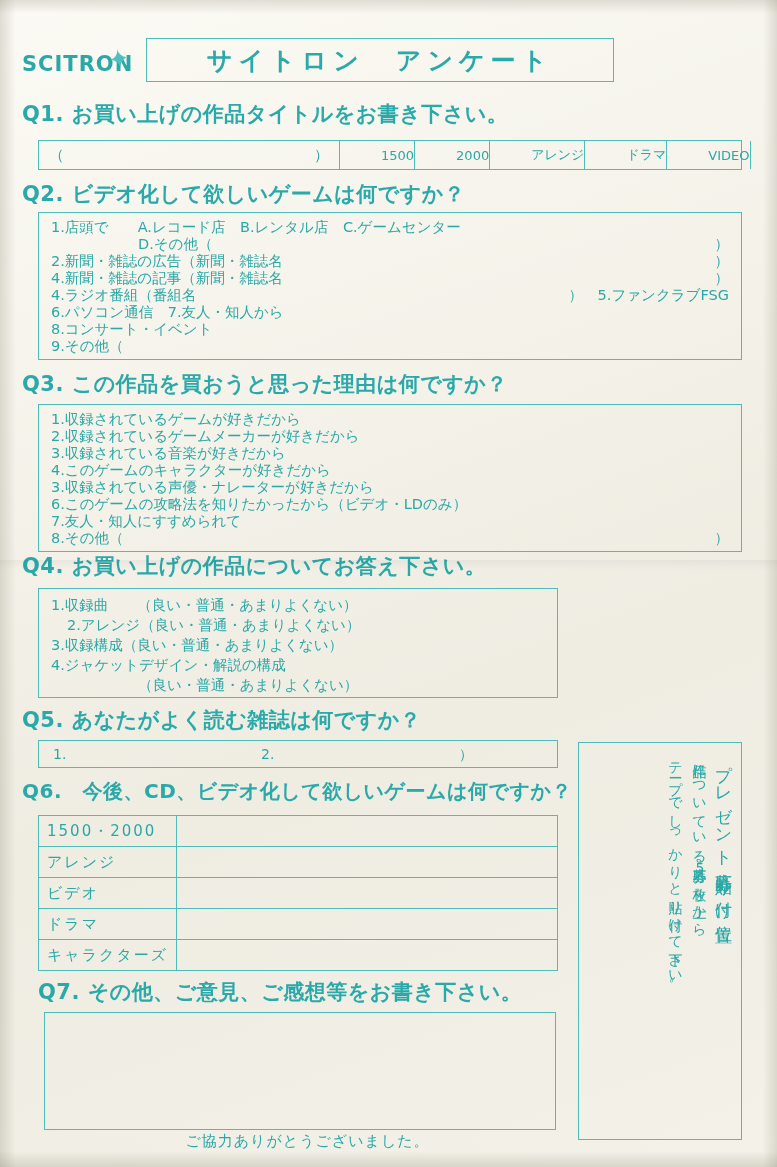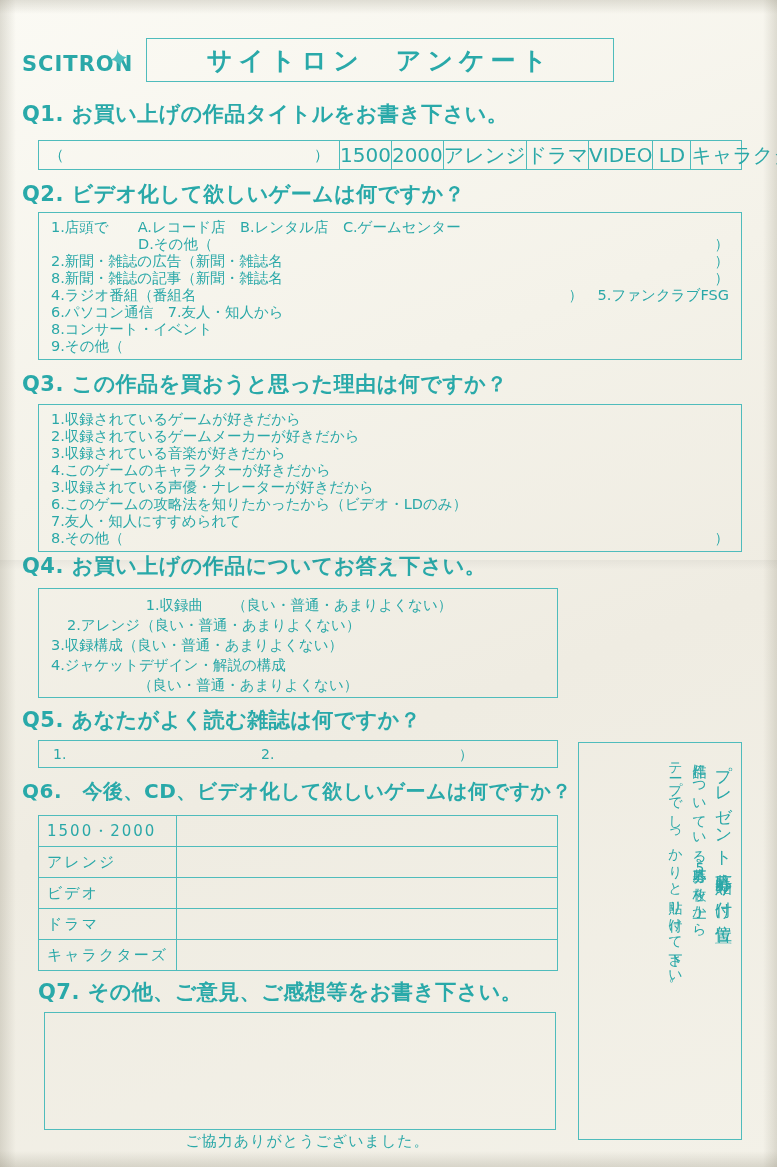--- a/index.html
+++ b/index.html
@@ -102,23 +102,24 @@
     border: 1px solid #4fbcbc;
     box-sizing: border-box;
     width: 704px;
   }
   #q1-row .cell {
     border-left: 1px solid #4fbcbc;
     box-sizing: border-box;
     display: flex;
     align-items: center;
     justify-content: center;
-    font-size: 20px;
+    font-size: 13px;
     color: #2aa8a8;
     white-space: nowrap;
+    padding-left: 41px;
   }
   #q1-row .cell:first-child { border-left: none; }
   #q1-row .title-cell {
     flex: 0 0 300px;
     justify-content: space-between;
     padding: 0 10px;
     font-size: 15px;
   }
 
   
@@ -216,42 +217,42 @@
     <div class="cell" style="flex:0 0 38px;">LD</div>
     <div class="cell" style="flex:0 0 86px;">キャラクター</div>
     <div class="cell" style="flex:1 1 auto;">その他</div>
   </div>
 
   <div class="abs qhead" style="left:22px; top:180px;">Q2.  ビデオ化して欲しいゲームは何ですか？</div>
   <div class="listbox" id="q2-box" style="left:38px; top:212px; width:704px; height:148px;">
     <div class="row"><span>1.店頭で　　A.レコード店　B.レンタル店　C.ゲームセンター</span><span class="rp"></span></div>
     <div class="row"><span>　　　　　　D.その他（</span><span class="rp">）</span></div>
     <div class="row"><span>2.新聞・雑誌の広告（新聞・雑誌名</span><span class="rp">）</span></div>
-    <div class="row"><span>8.新聞・雑誌の記事（新聞・雑誌名</span><span class="rp">）</span></div>
+    <div class="row"><span>4.新聞・雑誌の記事（新聞・雑誌名</span><span class="rp">）</span></div>
     <div class="row"><span>4.ラジオ番組（番組名</span><span class="rp">）　5.ファンクラブFSG</span></div>
     <div class="row"><span>6.パソコン通信　7.友人・知人から</span><span class="rp"></span></div>
     <div class="row"><span>8.コンサート・イベント</span><span class="rp"></span></div>
     <div class="row"><span>9.その他（</span><span class="rp"></span></div>
   </div>
 
   <div class="abs qhead" style="left:22px; top:370px;">Q3.  この作品を買おうと思った理由は何ですか？</div>
   <div class="listbox" id="q3-box" style="left:38px; top:404px; width:704px; height:148px;">
     <div class="row"><span>1.収録されているゲームが好きだから</span><span class="rp"></span></div>
     <div class="row"><span>2.収録されているゲームメーカーが好きだから</span><span class="rp"></span></div>
     <div class="row"><span>3.収録されている音楽が好きだから</span><span class="rp"></span></div>
     <div class="row"><span>4.このゲームのキャラクターが好きだから</span><span class="rp"></span></div>
     <div class="row"><span>3.収録されている声優・ナレーターが好きだから</span><span class="rp"></span></div>
     <div class="row"><span>6.このゲームの攻略法を知りたかったから（ビデオ・LDのみ）</span><span class="rp"></span></div>
     <div class="row"><span>7.友人・知人にすすめられて</span><span class="rp"></span></div>
     <div class="row"><span>8.その他（</span><span class="rp">）</span></div>
   </div>
 
   <div class="abs qhead" style="left:22px; top:552px;">Q4.  お買い上げの作品についてお答え下さい。</div>
   <div class="listbox" id="q4-box" style="left:38px; top:588px; width:520px; height:110px; line-height:20px;">
-    <div class="row" style="height:20px;text-align:center;"><span>1.収録曲　　（良い・普通・あまりよくない）</span></div>
+    <div class="row" style="height:20px;"><span>1.収録曲　　（良い・普通・あまりよくない）</span></div>
     <div class="row" style="height:20px;margin-left:16px;"><span>2.アレンジ（良い・普通・あまりよくない）</span></div>
     <div class="row" style="height:20px;"><span>3.収録構成（良い・普通・あまりよくない）</span></div>
     <div class="row" style="height:20px;"><span>4.ジャケットデザイン・解説の構成</span></div>
     <div class="row" style="height:20px;"><span>　　　　　　（良い・普通・あまりよくない）</span></div>
   </div>
 
   <div class="abs qhead" style="left:22px; top:706px;">Q5.  あなたがよく読む雑誌は何ですか？</div>
   <div class="abs box" style="left:38px; top:740px; width:520px; height:28px;">
     <span class="abs small" style="left:14px; top:5px;">1.</span>
     <span class="abs small" style="left:222px; top:5px;">2.</span>

